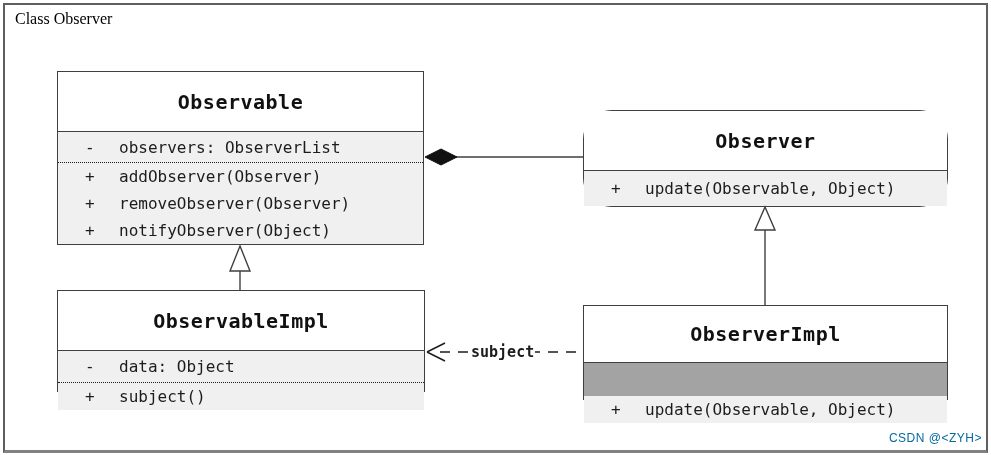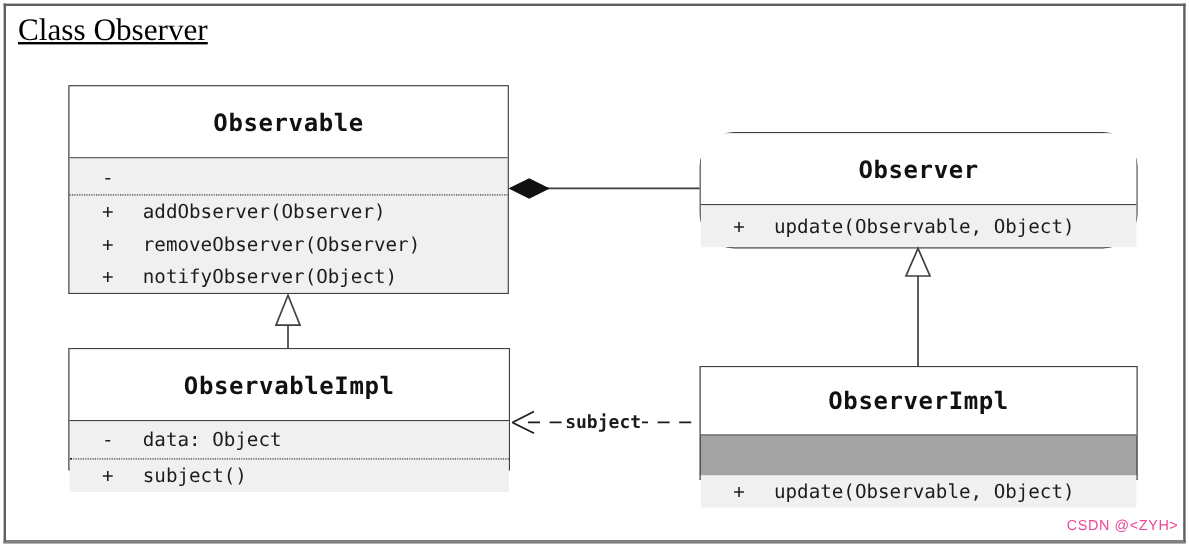--- a/index.html
+++ b/index.html
@@ -16,23 +16,22 @@
   }
   .frame {
     position: absolute; left: 3px; top: 3px; right: 3px; bottom: 2px;
     border: 2px solid #5f5f5f;
     border-bottom: 3px solid #818181;
     pointer-events: none;
   }
   .diagram-title {
     position: absolute; left: 15px; top: 10px;
     font-family: "Liberation Serif", "DejaVu Serif", serif;
-    font-size: 26px; color: #000000;
+    font-size: 16px; color: #000000;
     white-space: nowrap;
-    text-decoration: underline;
   }
   .uml-class {
     position: absolute;
     box-sizing: border-box;
     border: 1.5px solid #3f3f3f;
     background: #a3a3a3;
     display: flex; flex-direction: column;
     z-index: 2;
   }
   .uml-header {
@@ -67,21 +66,21 @@
     position: absolute;
     z-index: 4;
     background: #ffffff;
     font-size: 15px; color: #1c1c1c;
     padding: 0 1px;
     line-height: 17px;
   }
   .watermark {
     position: absolute; right: 9px; bottom: 10px;
     font-family: "Liberation Sans", "DejaVu Sans", sans-serif;
-    font-size: 12px; color: #ec4899;
+    font-size: 12px; color: #0369a1;
     letter-spacing: 0.5px;
     margin-left: 32px;
   }
 
   
   #box-observable     { left: 57px;  top: 71px;  width: 367px; height: 174px; }
   #box-observable .uml-header { height: 60px; }
   #box-observable .attrs { height: 31px; }
 
   #box-observer       { left: 583px; top: 110px; width: 365px; height: 97px; border-radius: 29px; }
@@ -101,20 +100,21 @@
 
   <div class="frame"></div>
 
   <div class="diagram-title">Class Observer</div>
 
   <div class="uml-class" id="box-observable">
     <div class="uml-header">Observable</div>
     <div class="uml-section attrs dotted-below">
       <div class="member-row">
         <span class="member-vis">-</span>
+        <span>observers: ObserverList</span>
       </div>
     </div>
     <div class="uml-section">
       <div class="member-row">
         <span class="member-vis">+</span>
         <span>addObserver(Observer)</span>
       </div>
       <div class="member-row">
         <span class="member-vis">+</span>
         <span>removeObserver(Observer)</span>

